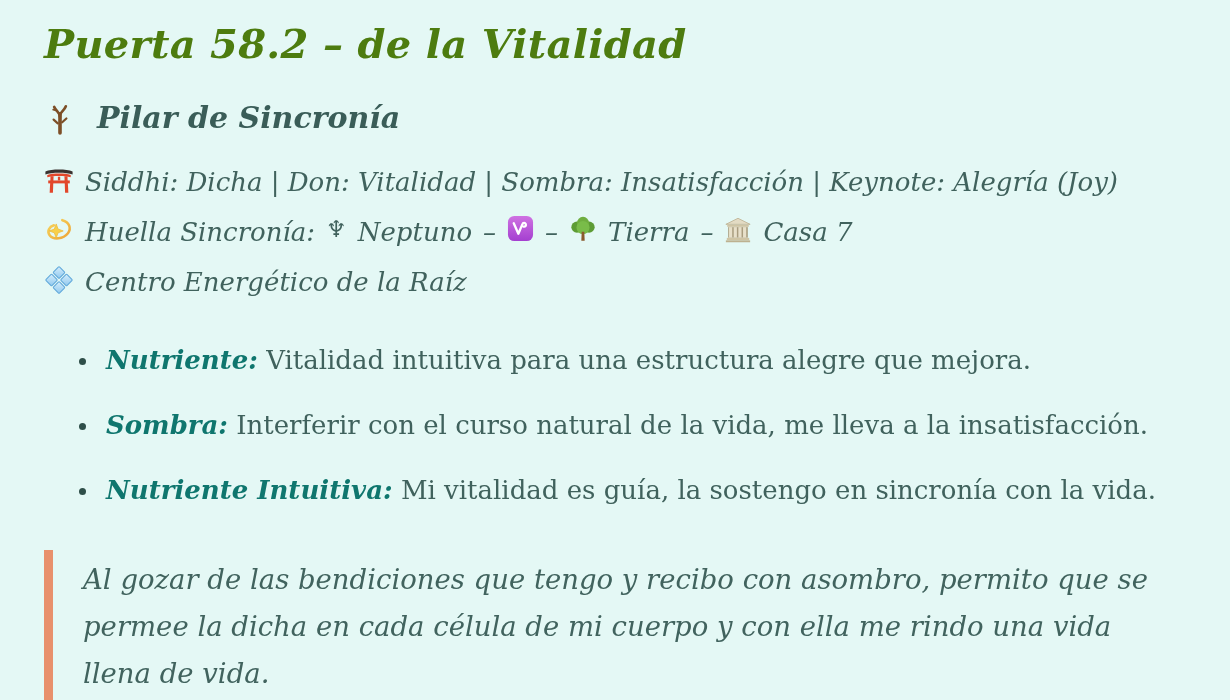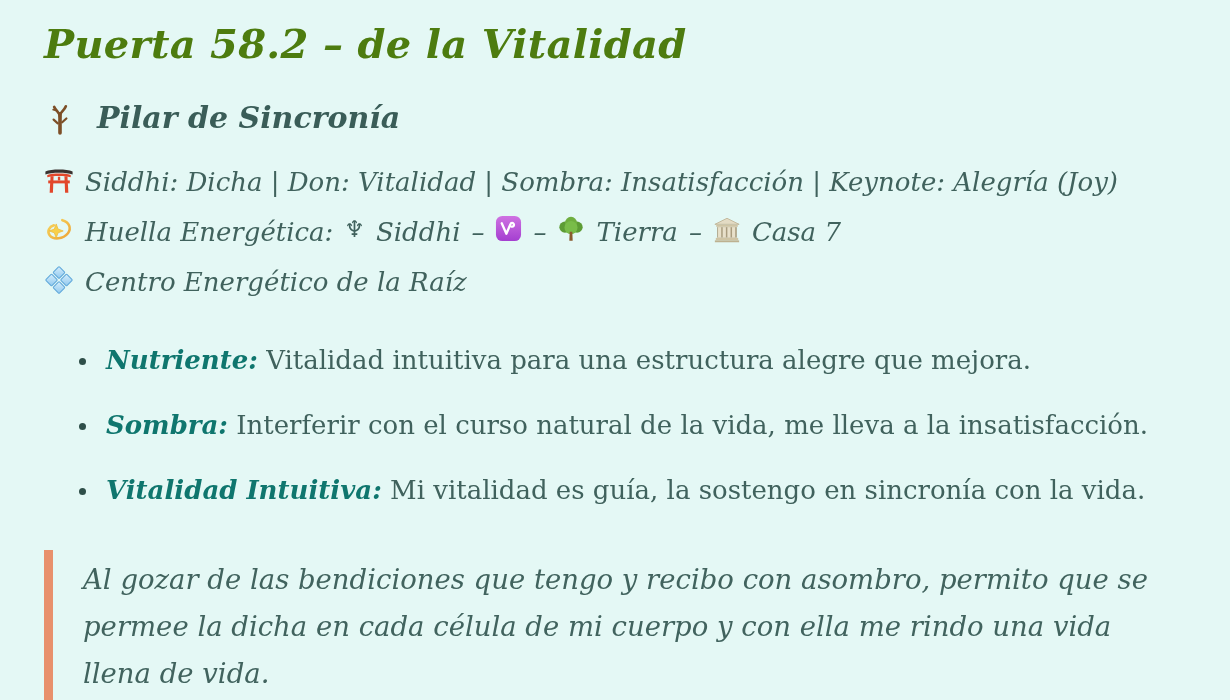--- a/index.html
+++ b/index.html
@@ -136,23 +136,23 @@
           <defs>
             <linearGradient id="dzy" x1="0" y1="0" x2="1" y2="1">
               <stop offset="0" stop-color="#f7d65c"></stop>
                 <stop offset="1" stop-color="#eda437"></stop>
             </linearGradient>
           </defs>
           <path d="M19.5 5.5 C27 7.5, 29.5 14, 25.5 19.5 C20.5 25.8, 10 26.8, 6 21.5 C3 17.5, 5.5 12.5, 10.5 11" stroke="url(#dzy)" stroke-width="2.7" stroke-linecap="round"></path>
           <path d="M13 9.5 L15 15 L20.5 17 L15 19 L13 24.5 L11 19 L5.5 17 L11 15 Z" fill="#f8d04a" stroke="#edb93a" stroke-width="0.8"></path>
         </svg>
       </span>
-      <span class="seg">Huella Energética:</span>
+      <span class="seg">Huella Sincronía:</span>
       <span class="seg planet-symbol">♆</span>
-      <span class="seg">Siddhi</span>
+      <span class="seg">Neptuno</span>
       <span class="seg">–</span>
       <span class="icon">
         <svg width="27" height="27" viewBox="0 0 28 28" fill="none">
           <defs>
             <linearGradient id="cap" x1="0" y1="0" x2="0" y2="1">
               <stop offset="0" stop-color="#cf72e2"></stop>
                 <stop offset="1" stop-color="#a43fd0"></stop>
             </linearGradient>
           </defs>
           <rect x="1" y="1" width="26" height="26" rx="6.5" fill="url(#cap)"></rect>
@@ -212,21 +212,21 @@
   <ul class="keynote-list">
     <li>
       <span class="bullet-label">Nutriente:</span>
       <span>Vitalidad intuitiva para una estructura alegre que mejora.</span>
     </li>
     <li>
       <span class="bullet-label">Sombra:</span>
       <span>Interferir con el curso natural de la vida, me lleva a la insatisfacción.</span>
     </li>
     <li>
-      <span class="bullet-label">Vitalidad Intuitiva:</span>
+      <span class="bullet-label">Nutriente Intuitiva:</span>
       <span>Mi vitalidad es guía, la sostengo en sincronía con la vida.</span>
     </li>
   </ul>
 
   <blockquote class="affirmation-quote">
     <p>Al gozar de las bendiciones que tengo y recibo con asombro, permito que se permee la dicha en cada célula de mi cuerpo y con ella me rindo una vida llena de vida.</p>
   </blockquote>
 
 </div>
 

